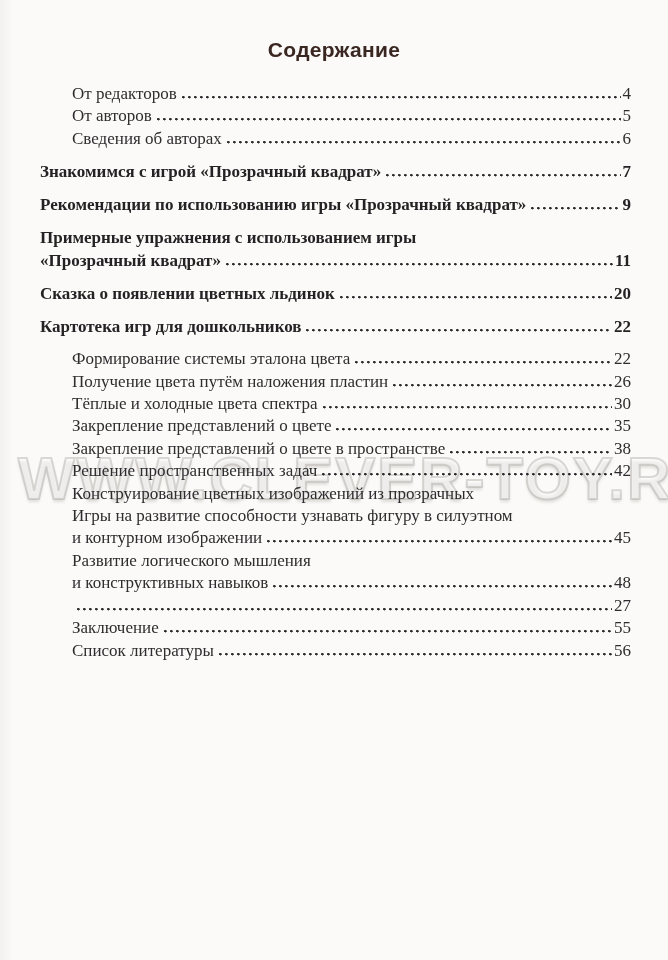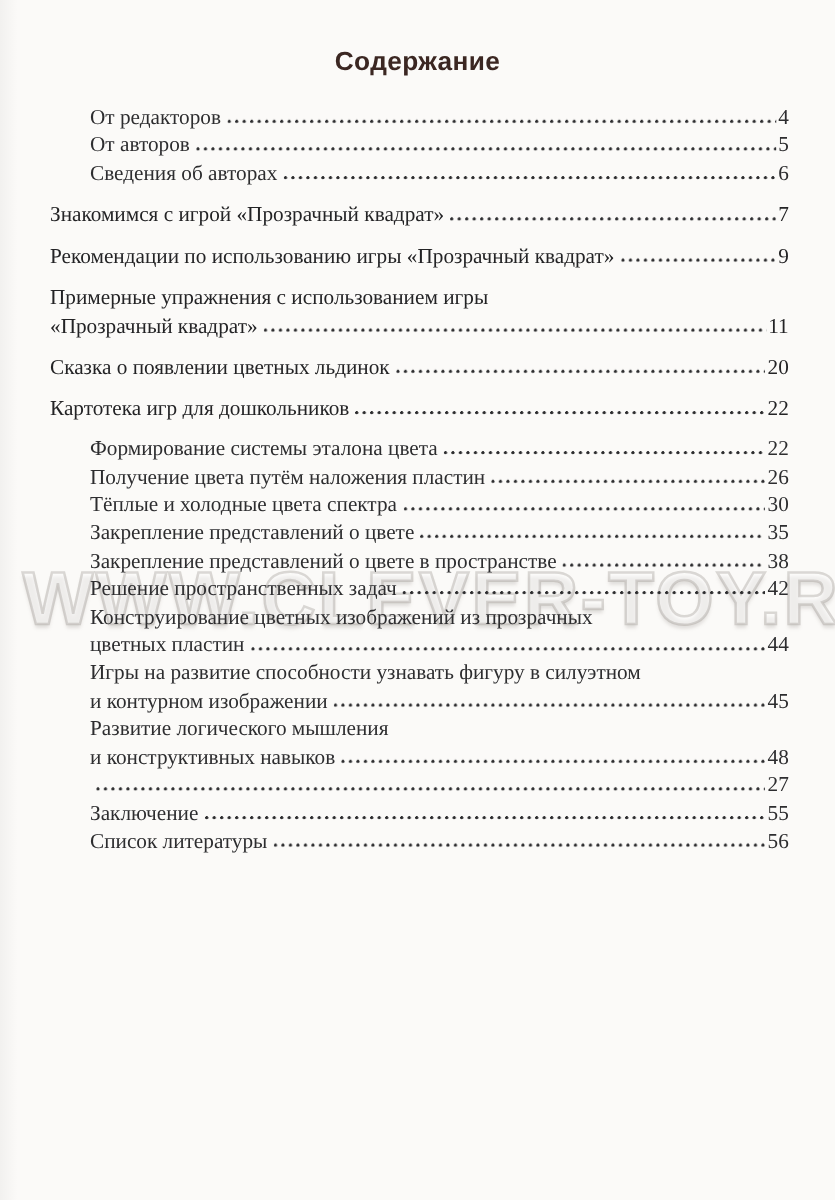--- a/index.html
+++ b/index.html
@@ -42,21 +42,21 @@
     position: relative; z-index: 2;
     margin: 21px 37px 0 40px;
   }
   .entry { color: var(--text); }
   .lvl2 {
     font-size: 17px;
     line-height: 22.4px;
     padding-left: 32px;
   }
   .lvl1 {
-    font-weight: normal;
+    font-weight: bold;
     font-size: 17px;
     line-height: 23px;
     color: var(--heading);
     margin: 10px 0;
   }
   .row { display: flex; align-items: baseline; }
   .label { flex: 0 1 auto; white-space: nowrap; }
   .dots {
     flex: 1 1 0;
     min-width: 10px;
@@ -184,25 +184,20 @@
       </div>
       <div class="entry lvl2">
         <div class="row">
           <span class="label">Решение пространственных задач</span>
           <span class="dots"></span>
           <span class="pagenum">42</span>
         </div>
       </div>
       <div class="entry lvl2">
         <div class="cont">Конструирование цветных изображений из прозрачных</div>
-        <div class="row">
-          <span class="label">цветных пластин</span>
-          <span class="dots"></span>
-          <span class="pagenum">44</span>
-        </div>
       </div>
       <div class="entry lvl2">
         <div class="cont">Игры на развитие способности узнавать фигуру в силуэтном</div>
         <div class="row">
           <span class="label">и контурном изображении</span>
           <span class="dots"></span>
           <span class="pagenum">45</span>
         </div>
       </div>
       <div class="entry lvl2">

